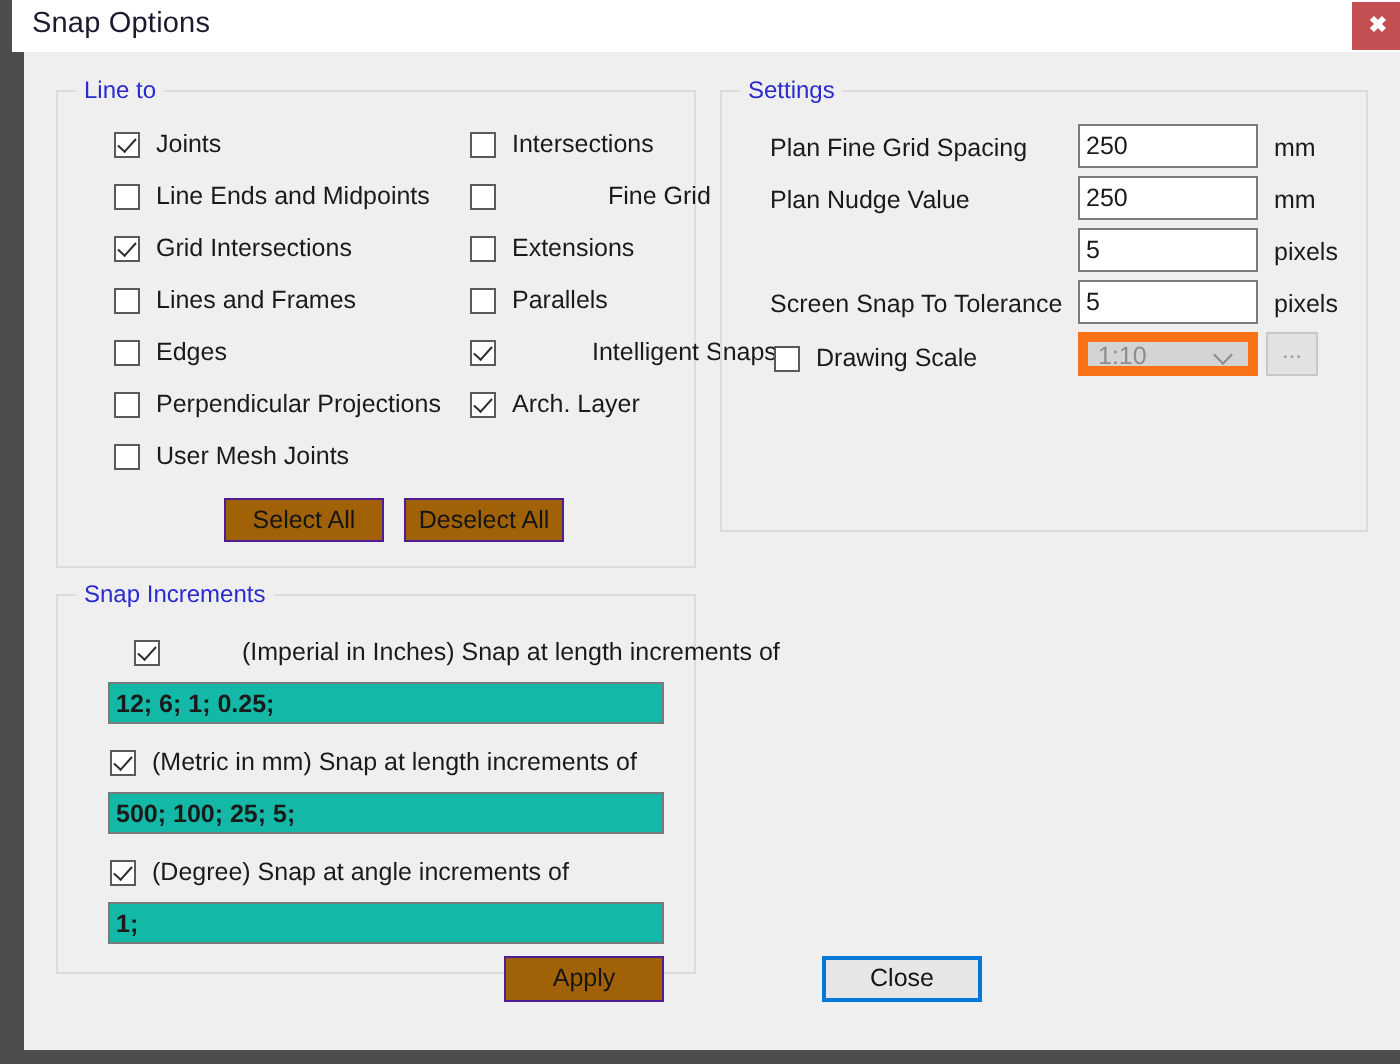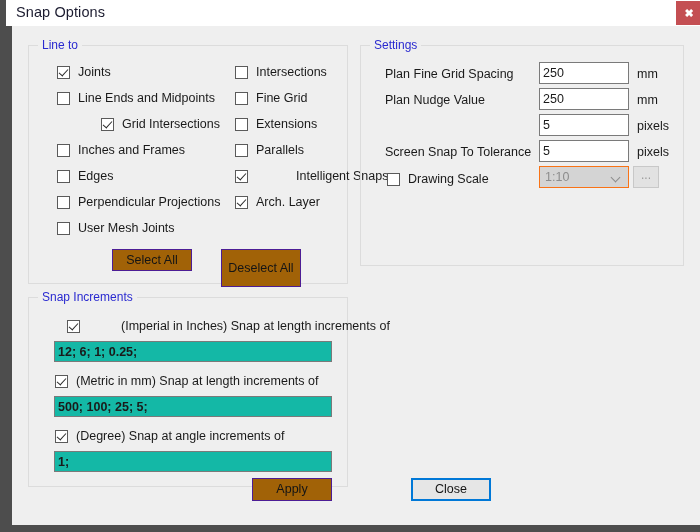--- a/index.html
+++ b/index.html
@@ -165,23 +165,22 @@
     position: absolute;
     font-size: 12.5px;
     color: #1a1a1a;
     white-space: nowrap;
   }
 
   
   #scale-combo {
     position: absolute;
     background: #d4d4d4;
-    border: 1px solid #f97316;
-    display: flex;
-    align-items: center;
+    border: 5px solid #f97316;
+    display: flex;
     cursor: default;
   }
   #scale-combo-text {
     font-size: 12.5px;
     color: #8d8d8d;
     padding-left: 5px;
     white-space: nowrap;
   }
   #scale-chevron {
     position: absolute;
@@ -261,46 +260,46 @@
       <div class="group-legend">Line to</div>
 
       <div class="cbrow" style="left:28px; top:17px;">
         <span class="cbox checked"></span>
         <span class="cblabel">Joints</span>
       </div>
       <div class="cbrow" style="left:28px; top:43px;">
         <span class="cbox"></span>
         <span class="cblabel">Line Ends and Midpoints</span>
       </div>
-      <div class="cbrow" style="left:28px; top:69px;margin-left:44px;">
+      <div class="cbrow" style="left:28px; top:69px;">
         <span class="cbox checked"></span>
         <span class="cblabel">Grid Intersections</span>
       </div>
       <div class="cbrow" style="left:28px; top:95px;">
         <span class="cbox"></span>
-        <span class="cblabel">Inches and Frames</span>
+        <span class="cblabel">Lines and Frames</span>
       </div>
       <div class="cbrow" style="left:28px; top:121px;">
         <span class="cbox"></span>
         <span class="cblabel">Edges</span>
       </div>
       <div class="cbrow" style="left:28px; top:147px;">
         <span class="cbox"></span>
         <span class="cblabel">Perpendicular Projections</span>
       </div>
       <div class="cbrow" style="left:28px; top:173px;">
         <span class="cbox"></span>
         <span class="cblabel">User Mesh Joints</span>
       </div>
 
       <div class="cbrow" style="left:206px; top:17px;align-items:center;">
         <span class="cbox"></span>
         <span class="cblabel">Intersections</span>
       </div>
-      <div class="cbrow" style="left:206px; top:43px;">
+      <div class="cbrow" style="left:206px; top:43px;gap:48px;">
         <span class="cbox"></span>
         <span class="cblabel">Fine Grid</span>
       </div>
       <div class="cbrow" style="left:206px; top:69px;">
         <span class="cbox"></span>
         <span class="cblabel">Extensions</span>
       </div>
       <div class="cbrow" style="left:206px; top:95px;">
         <span class="cbox"></span>
         <span class="cblabel">Parallels</span>
@@ -308,21 +307,21 @@
       <div class="cbrow" style="left:206px; top:121px;gap:40px;">
         <span class="cbox checked"></span>
         <span class="cblabel">Intelligent Snaps</span>
       </div>
       <div class="cbrow" style="left:206px; top:147px;">
         <span class="cbox checked"></span>
         <span class="cblabel">Arch. Layer</span>
       </div>
 
       <div class="btn" style="left:83px; top:203px; width:80px; height:22px;">Select All</div>
-      <div class="btn" style="left:192px; top:203px; width:80px; height:38px;">Deselect All</div>
+      <div class="btn" style="left:173px; top:203px; width:80px; height:22px;">Deselect All</div>
     </div>
 
     <div class="group" id="group-settings">
       <div class="group-legend">Settings</div>
 
       <div class="setlabel" style="left:24px; top:21px;">Plan Fine Grid Spacing</div>
       <div class="textbox" style="left:178px; top:16px; width:90px; height:22px;">250</div>
       <div class="unit" style="left:276px; top:21px;">mm</div>
 
       <div class="setlabel" style="left:24px; top:47px;">Plan Nudge Value</div>

